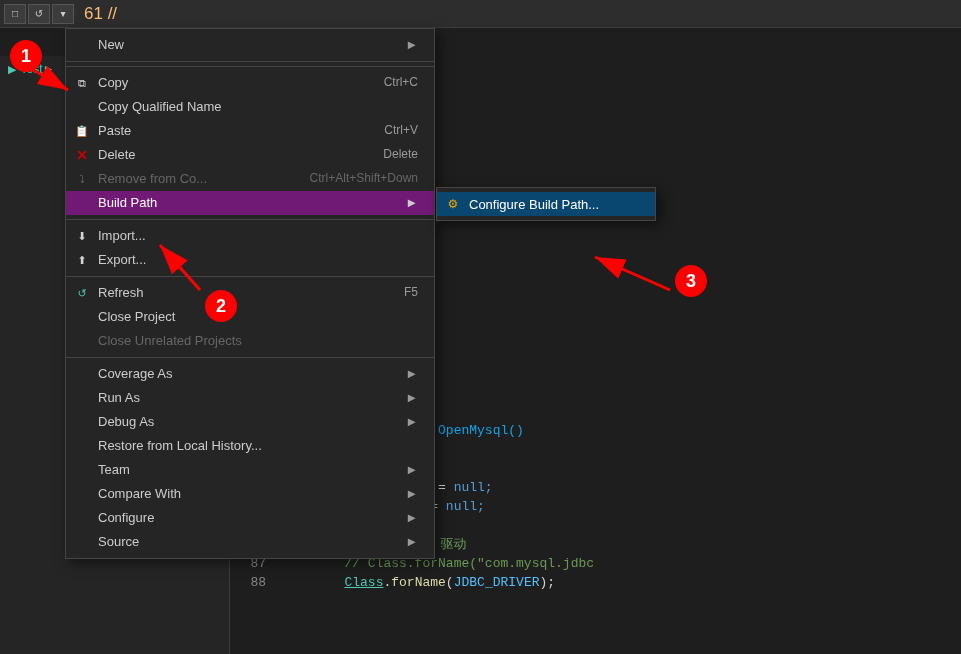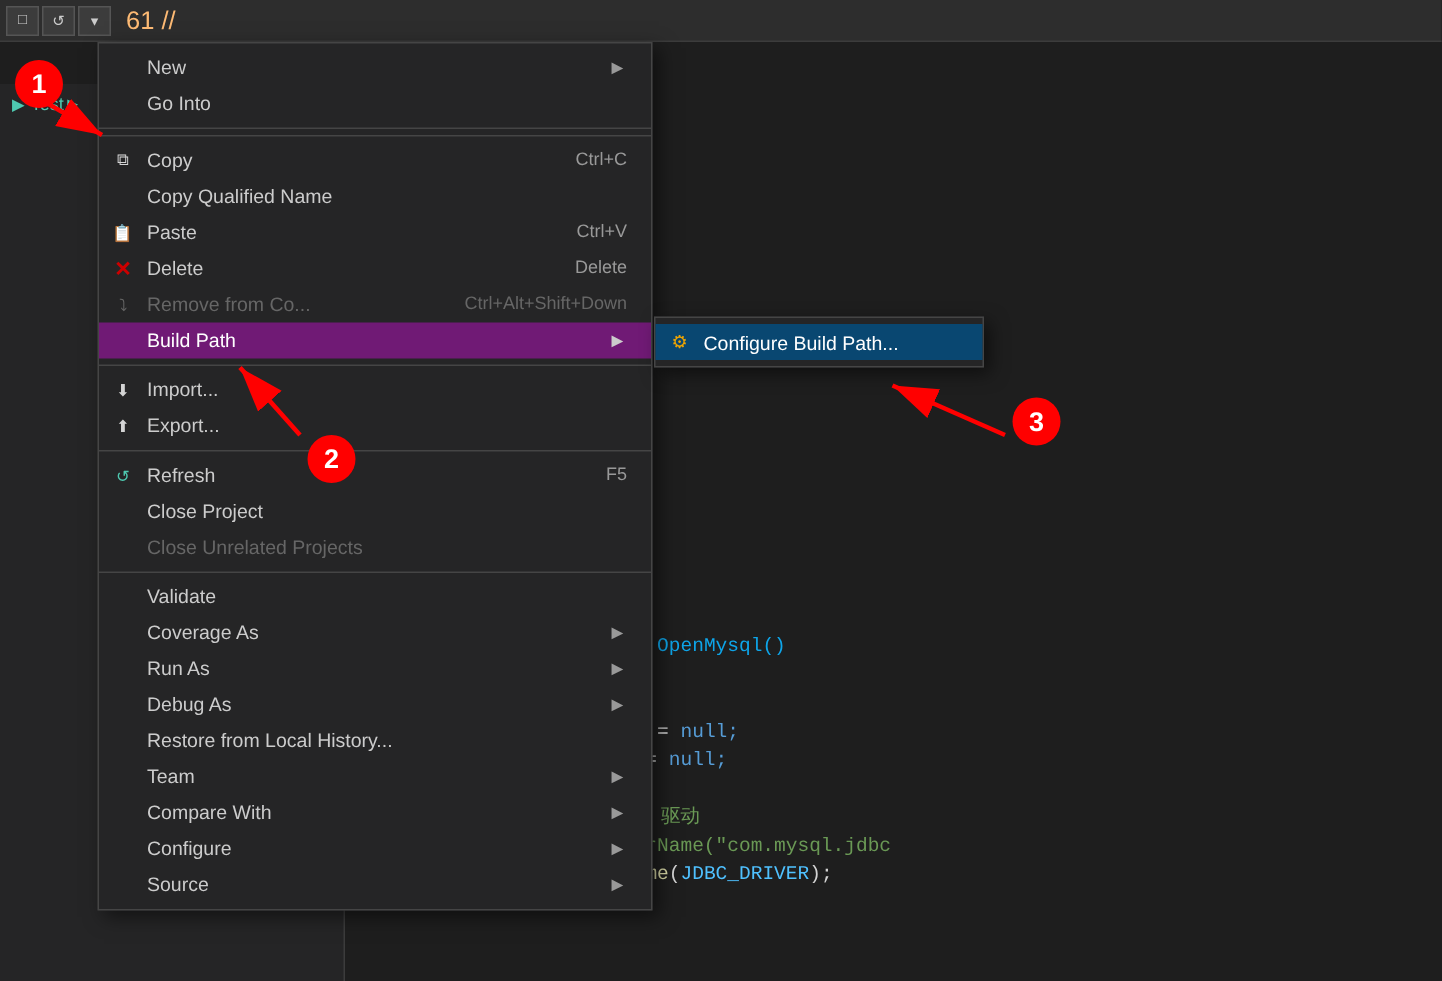--- a/index.html
+++ b/index.html
@@ -302,23 +302,20 @@
   </div>
 </div>
 
 <div class="context-menu">
 
   <div class="menu-item">
     <span>New</span>
     <span class="arrow">►</span>
   </div>
 
-  <div class="menu-item">
-    <span>Go Into</span>
-  </div>
 
   <div class="menu-separator"></div>
 
 
   <div class="menu-separator"></div>
 
   <div class="menu-item">
     <span class="icon" style="color:#d4d4d4; font-size:11px;">⧉</span>
     <span>Copy</span>
     <span class="shortcut">Ctrl+C</span>
@@ -382,23 +379,20 @@
   <div class="menu-item">
     <span>Close Project</span>
   </div>
 
   <div class="menu-item disabled">
     <span>Close Unrelated Projects</span>
   </div>
 
   <div class="menu-separator"></div>
 
-  <div class="menu-item">
-    <span>Validate</span>
-  </div>
 
   <div class="menu-item">
     <span>Coverage As</span>
     <span class="arrow">►</span>
   </div>
 
   <div class="menu-item">
     <span>Run As</span>
     <span class="arrow">►</span>
   </div>

